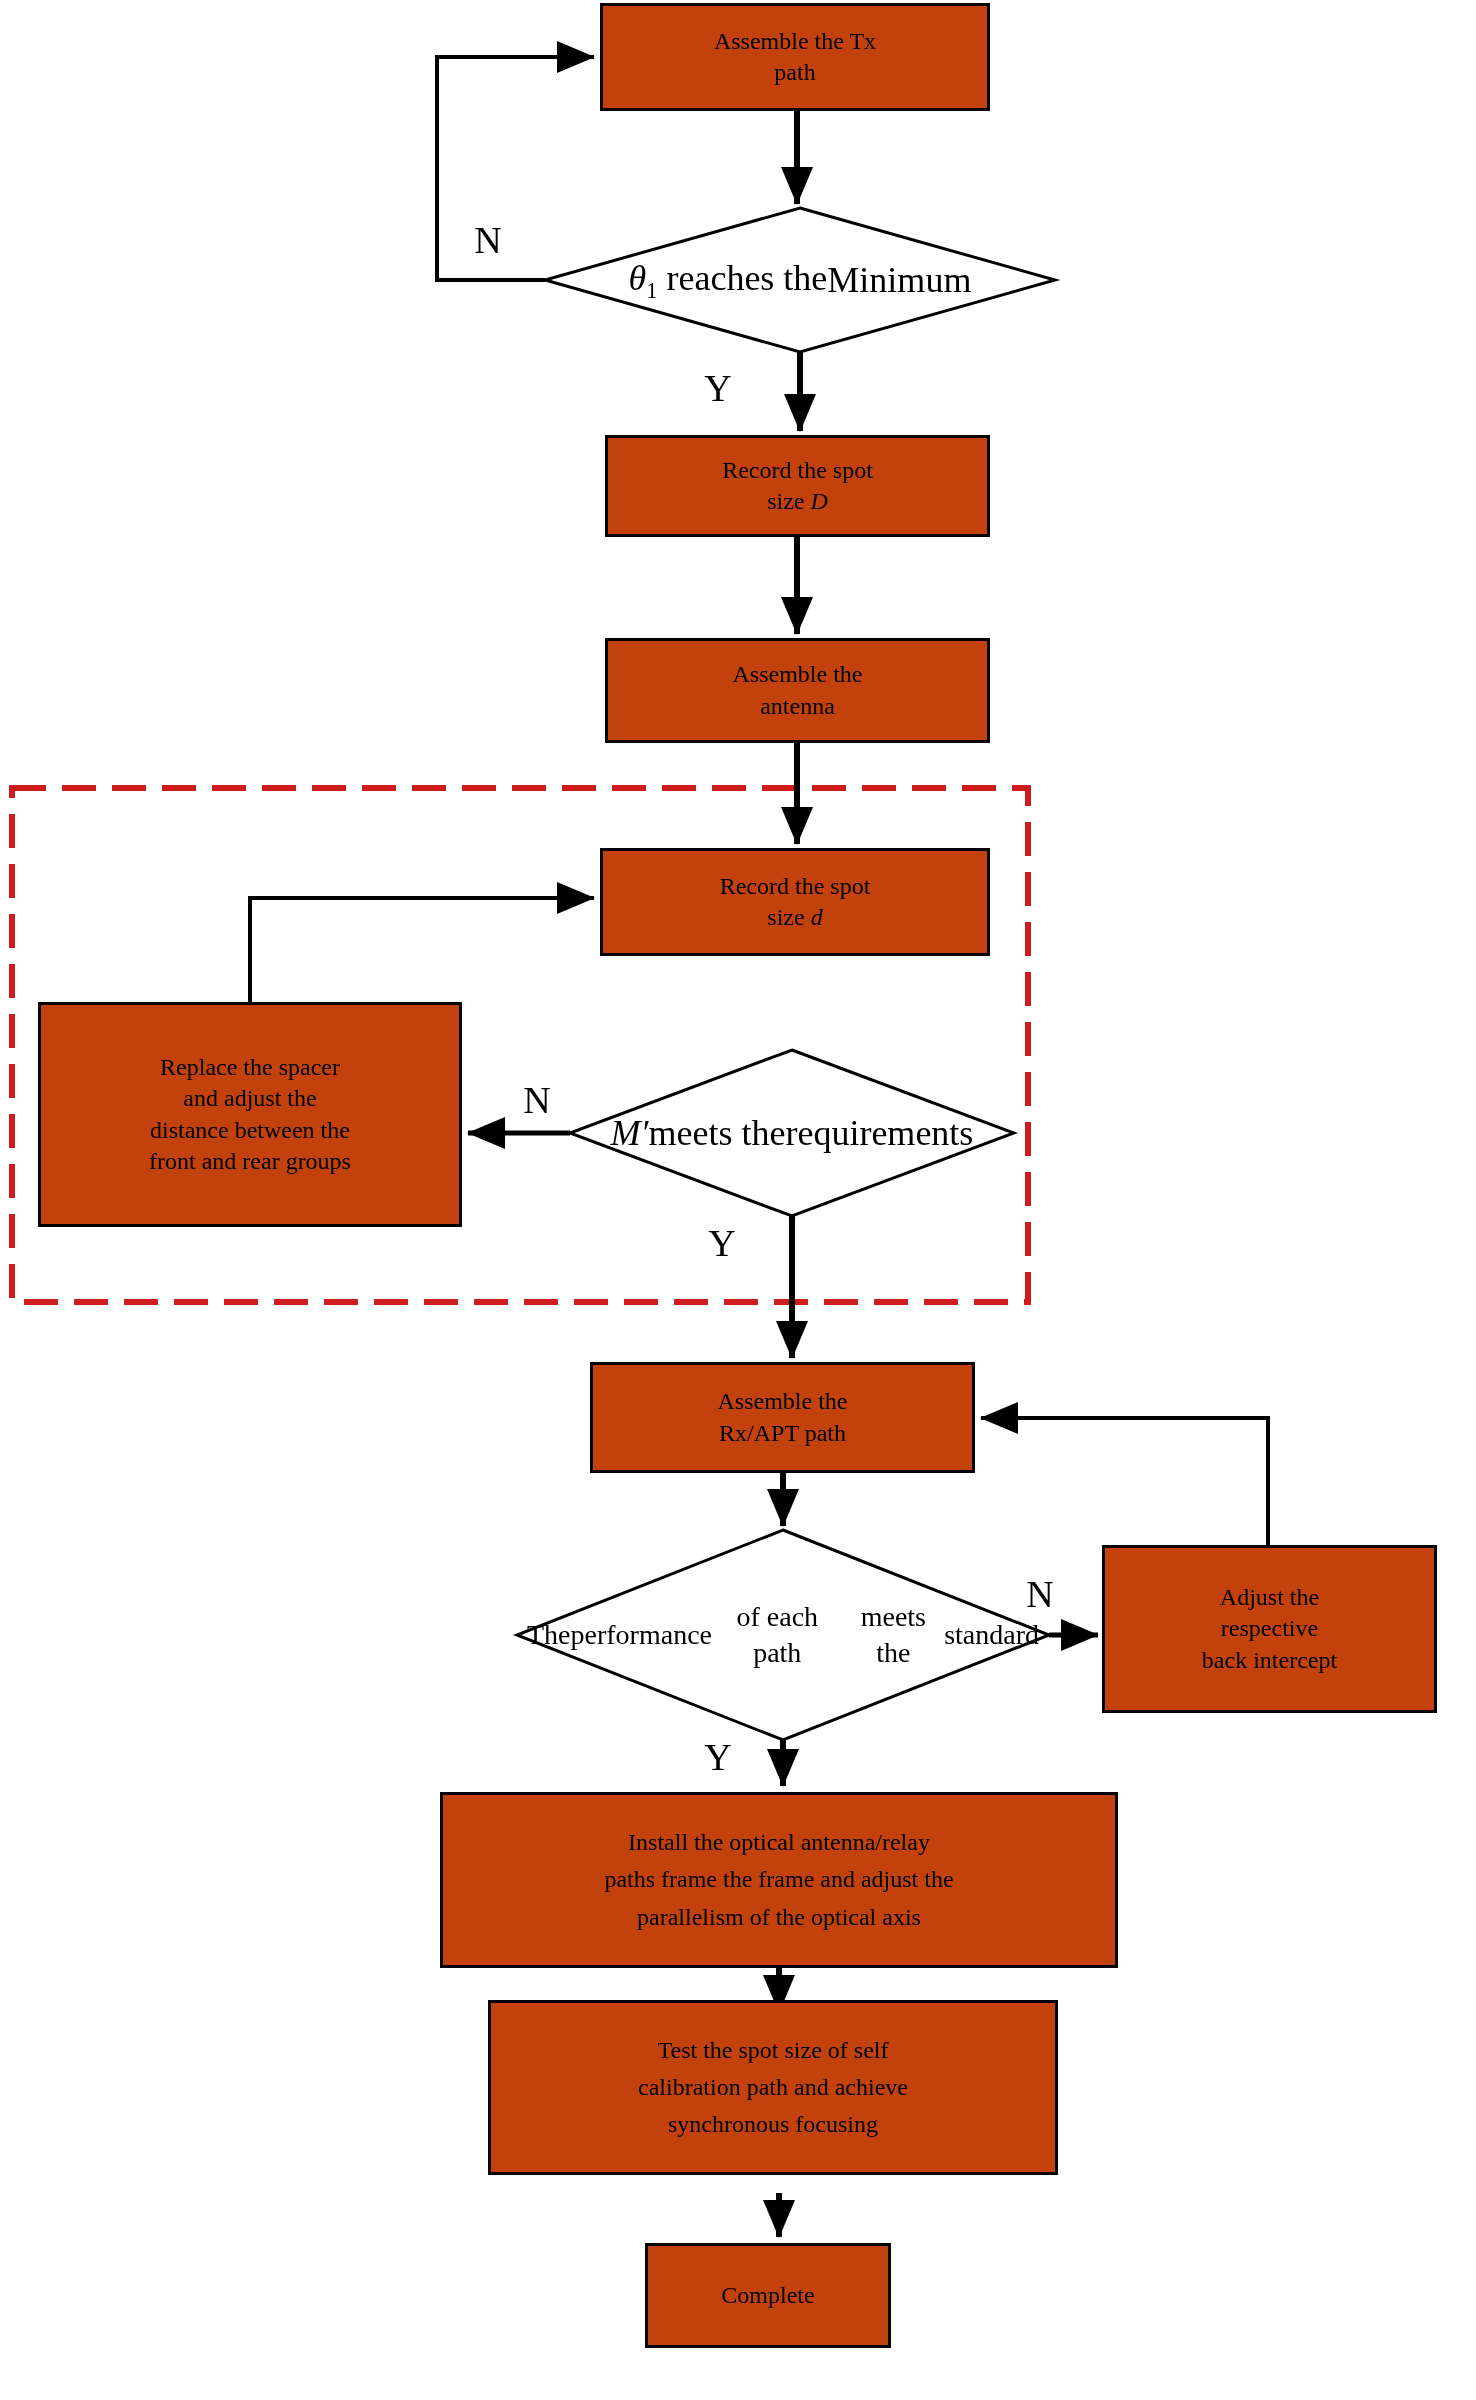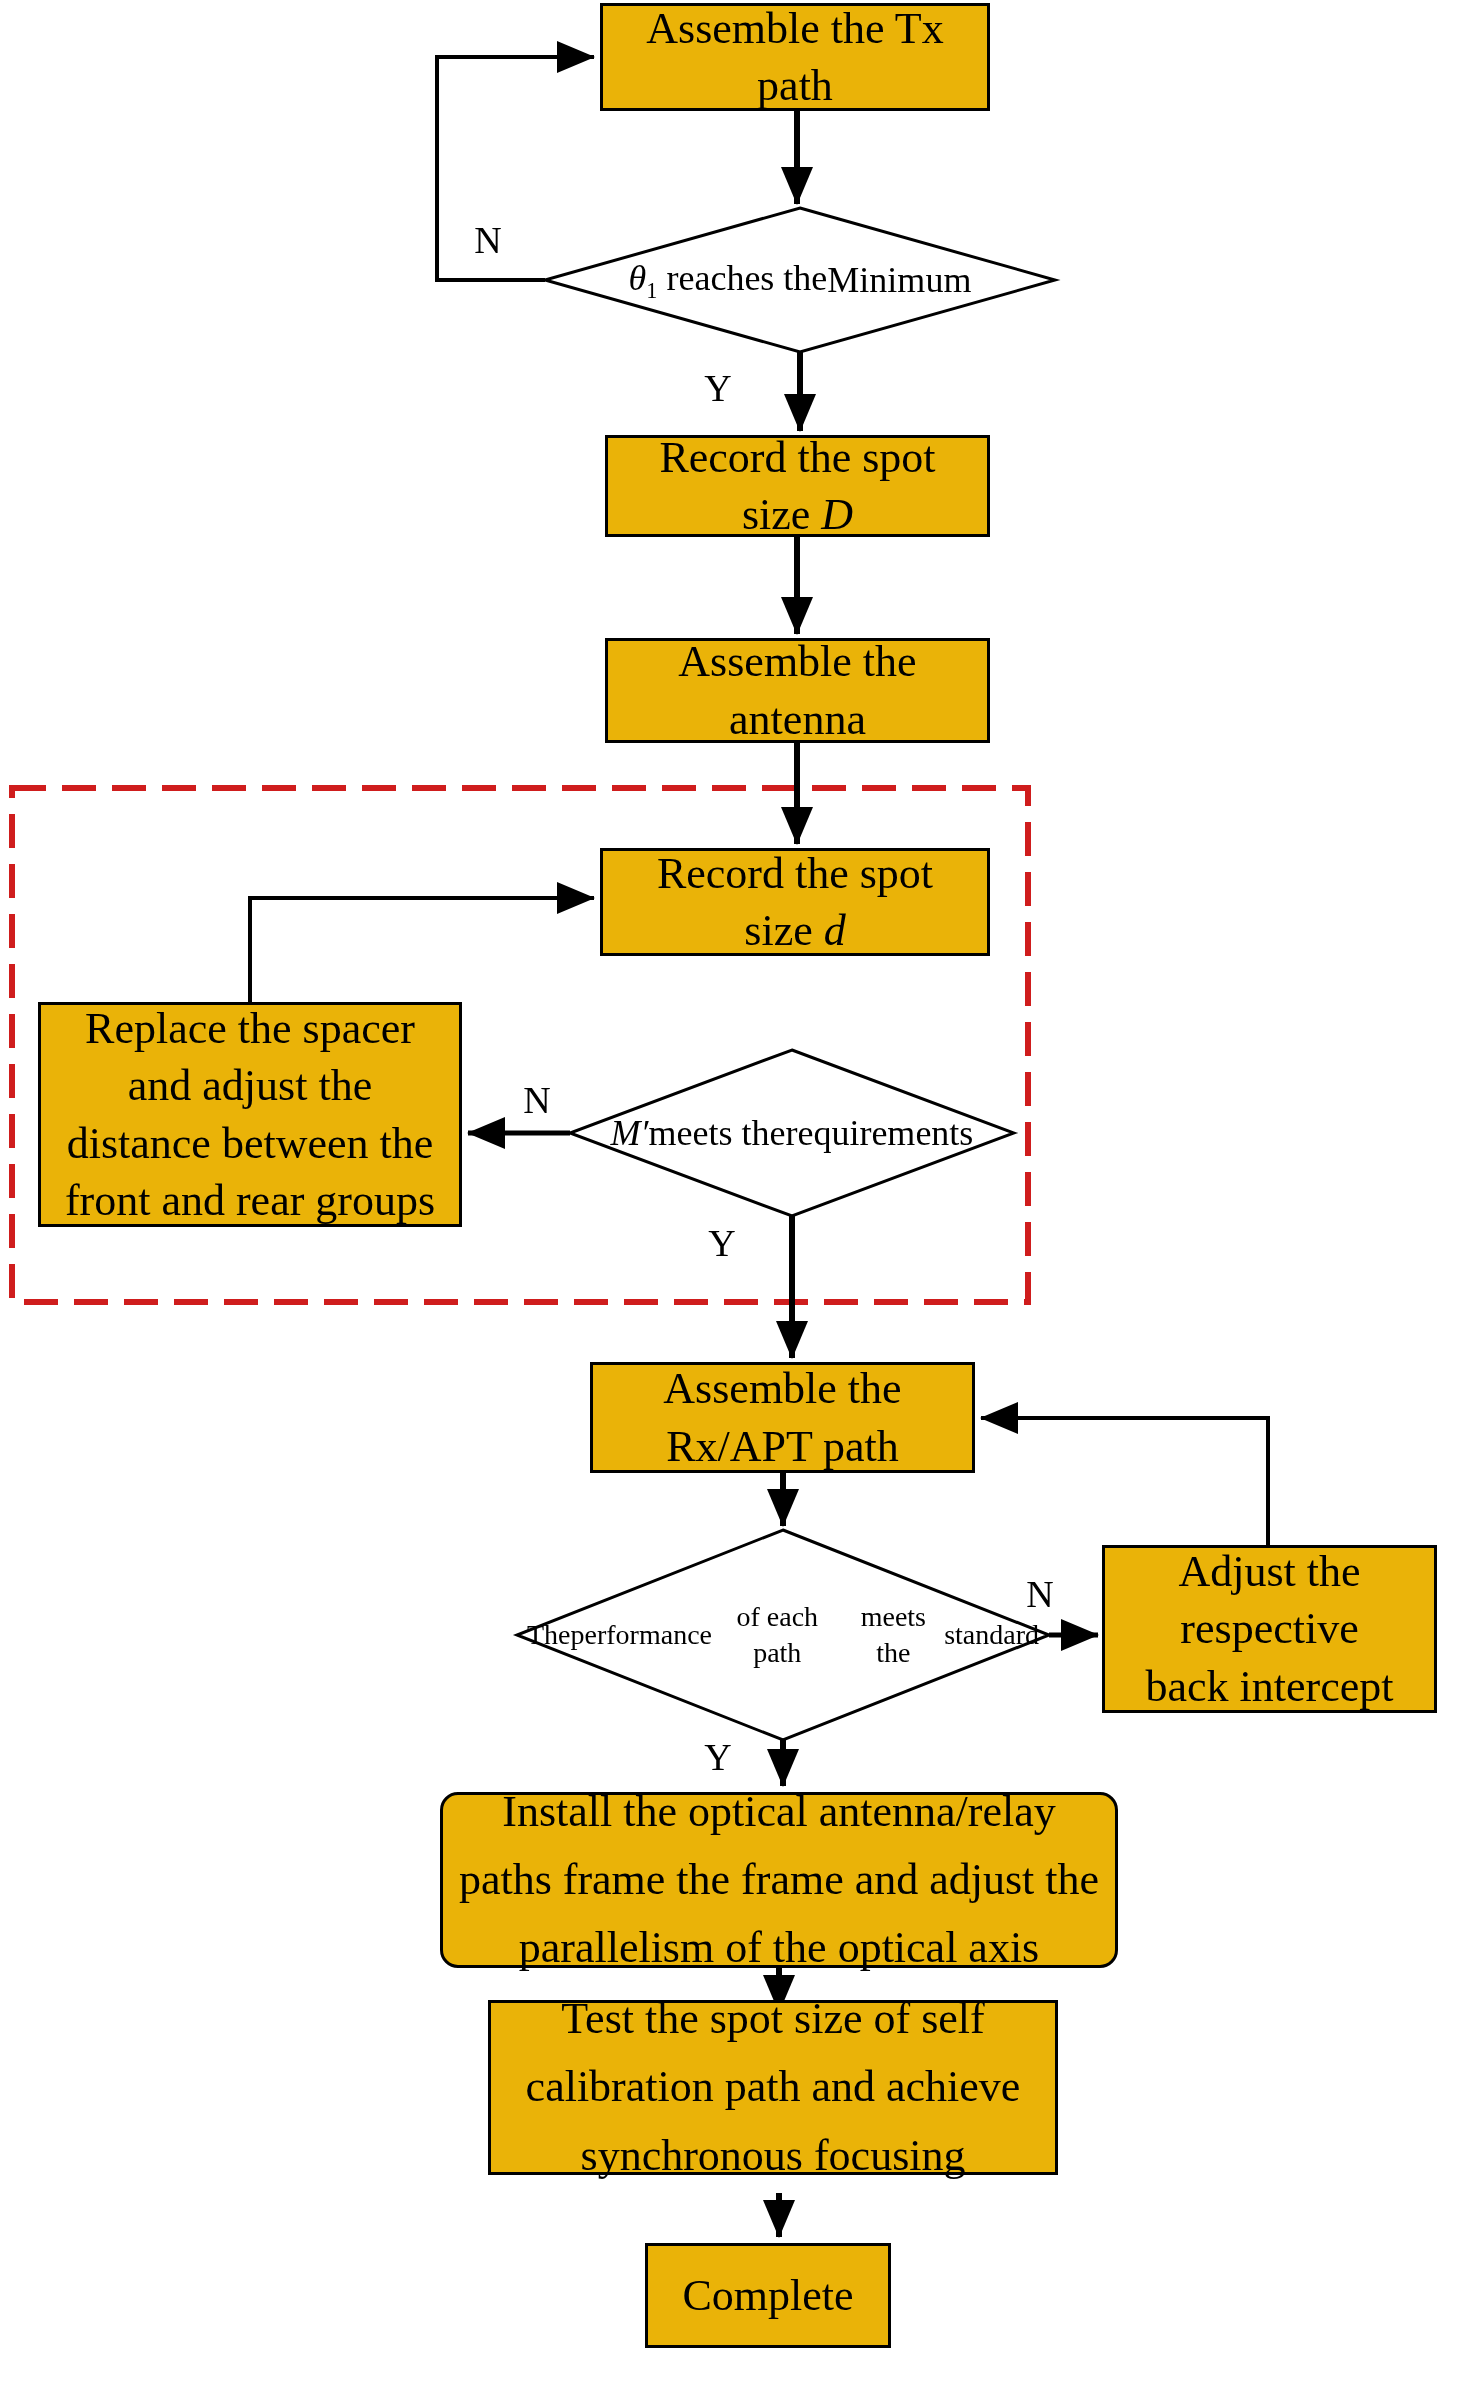--- a/index.html
+++ b/index.html
@@ -10,27 +10,27 @@
     height:2400px;
     background:#ffffff;
     font-family:"Liberation Serif", serif;
     color:#000000;
     overflow:hidden;
   }
   svg.wires { position:absolute; left:0; top:0; }
   .node {
     position:absolute;
     border:3px solid #000000;
-    background:#eab308;
+    background:#c2410c;
     display:flex;
     flex-direction:column;
     align-items:center;
     justify-content:center;
     text-align:center;
-    font-size:44px;
+    font-size:24px;
     line-height:1.3;
   }
   .node.roomy { line-height:1.55; }
   .dtext {
     position:absolute;
     display:flex;
     flex-direction:row;
     align-items:center;
     justify-content:center;
     text-align:center;
@@ -111,21 +111,21 @@
     <div>Assemble the</div>
     <div>Rx/APT path</div>
   </div>
 
   <div class="node" style="left:1102px; top:1545px; width:335px; height:168px;">
     <div>Adjust the</div>
     <div>respective</div>
     <div>back intercept</div>
   </div>
 
-  <div class="node roomy" style="left:440px; top:1792px; width:678px; height:176px;border-radius:18px;">
+  <div class="node roomy" style="left:440px; top:1792px; width:678px; height:176px;">
     <div>Install the optical antenna/relay</div>
     <div>paths frame the frame and adjust the</div>
     <div>parallelism of the optical axis</div>
   </div>
 
   <div class="node roomy" style="left:488px; top:2000px; width:570px; height:175px;">
     <div>Test the spot size of self</div>
     <div>calibration path and achieve</div>
     <div>synchronous focusing</div>
   </div>

